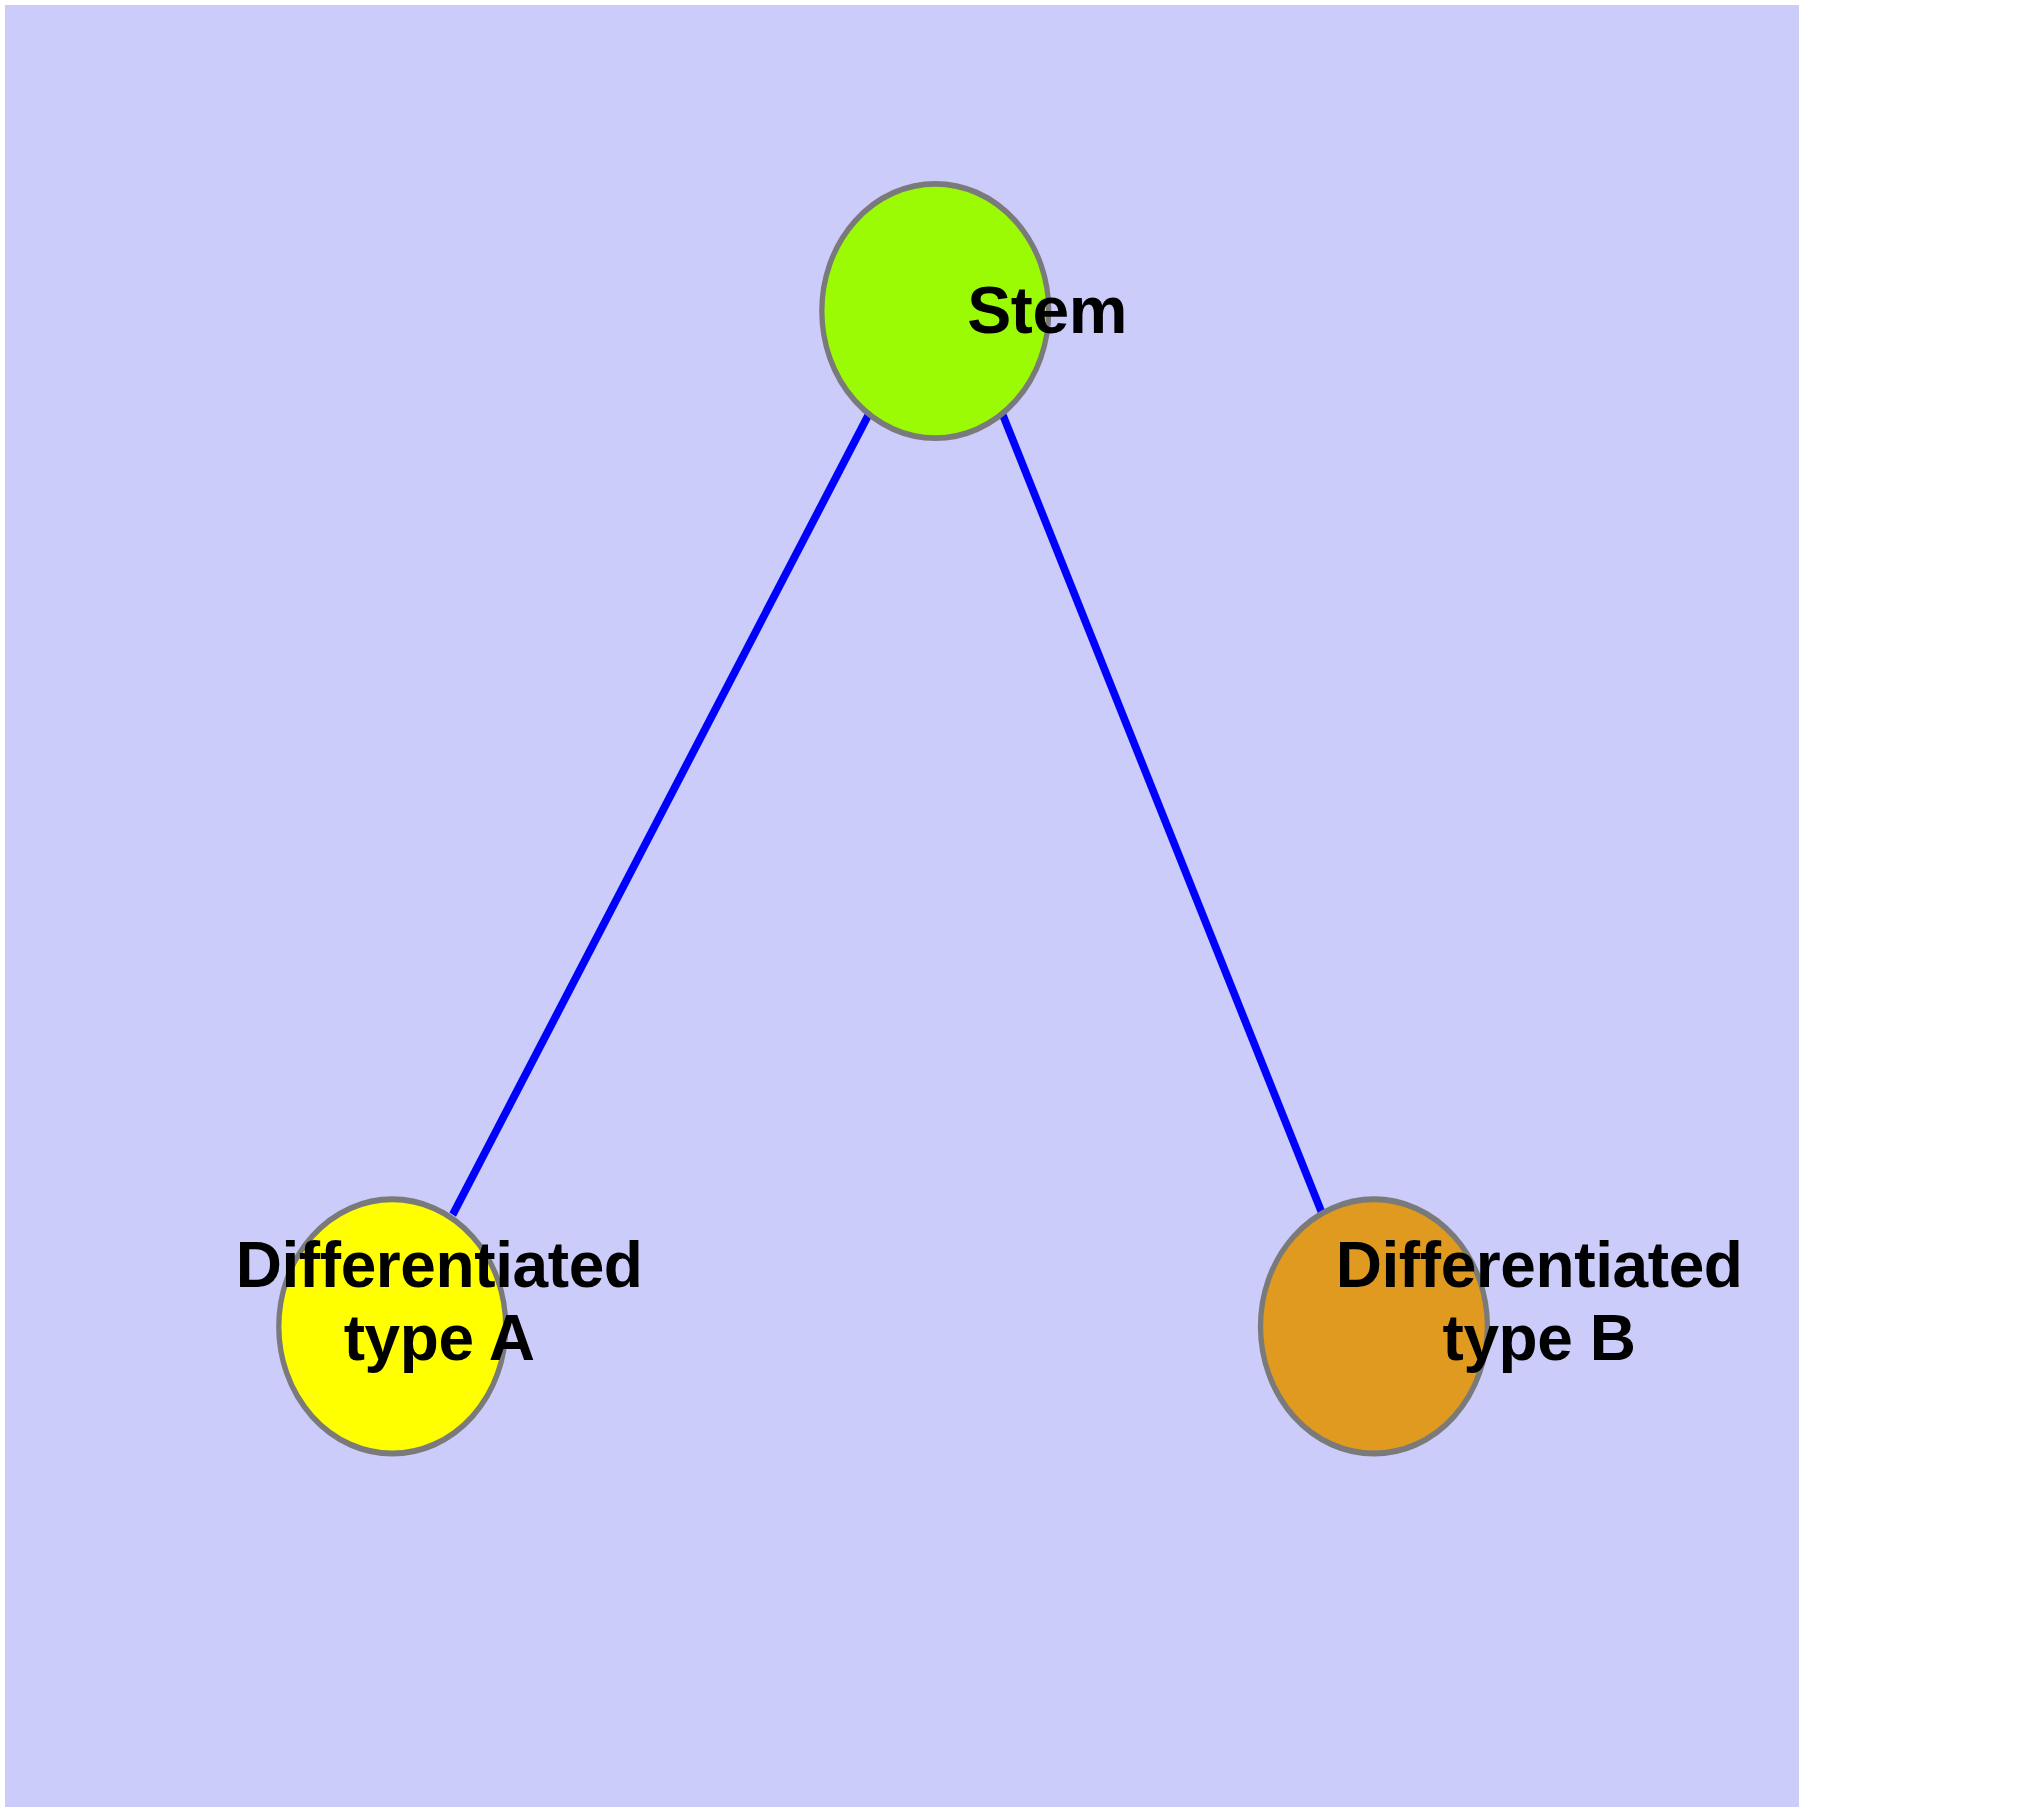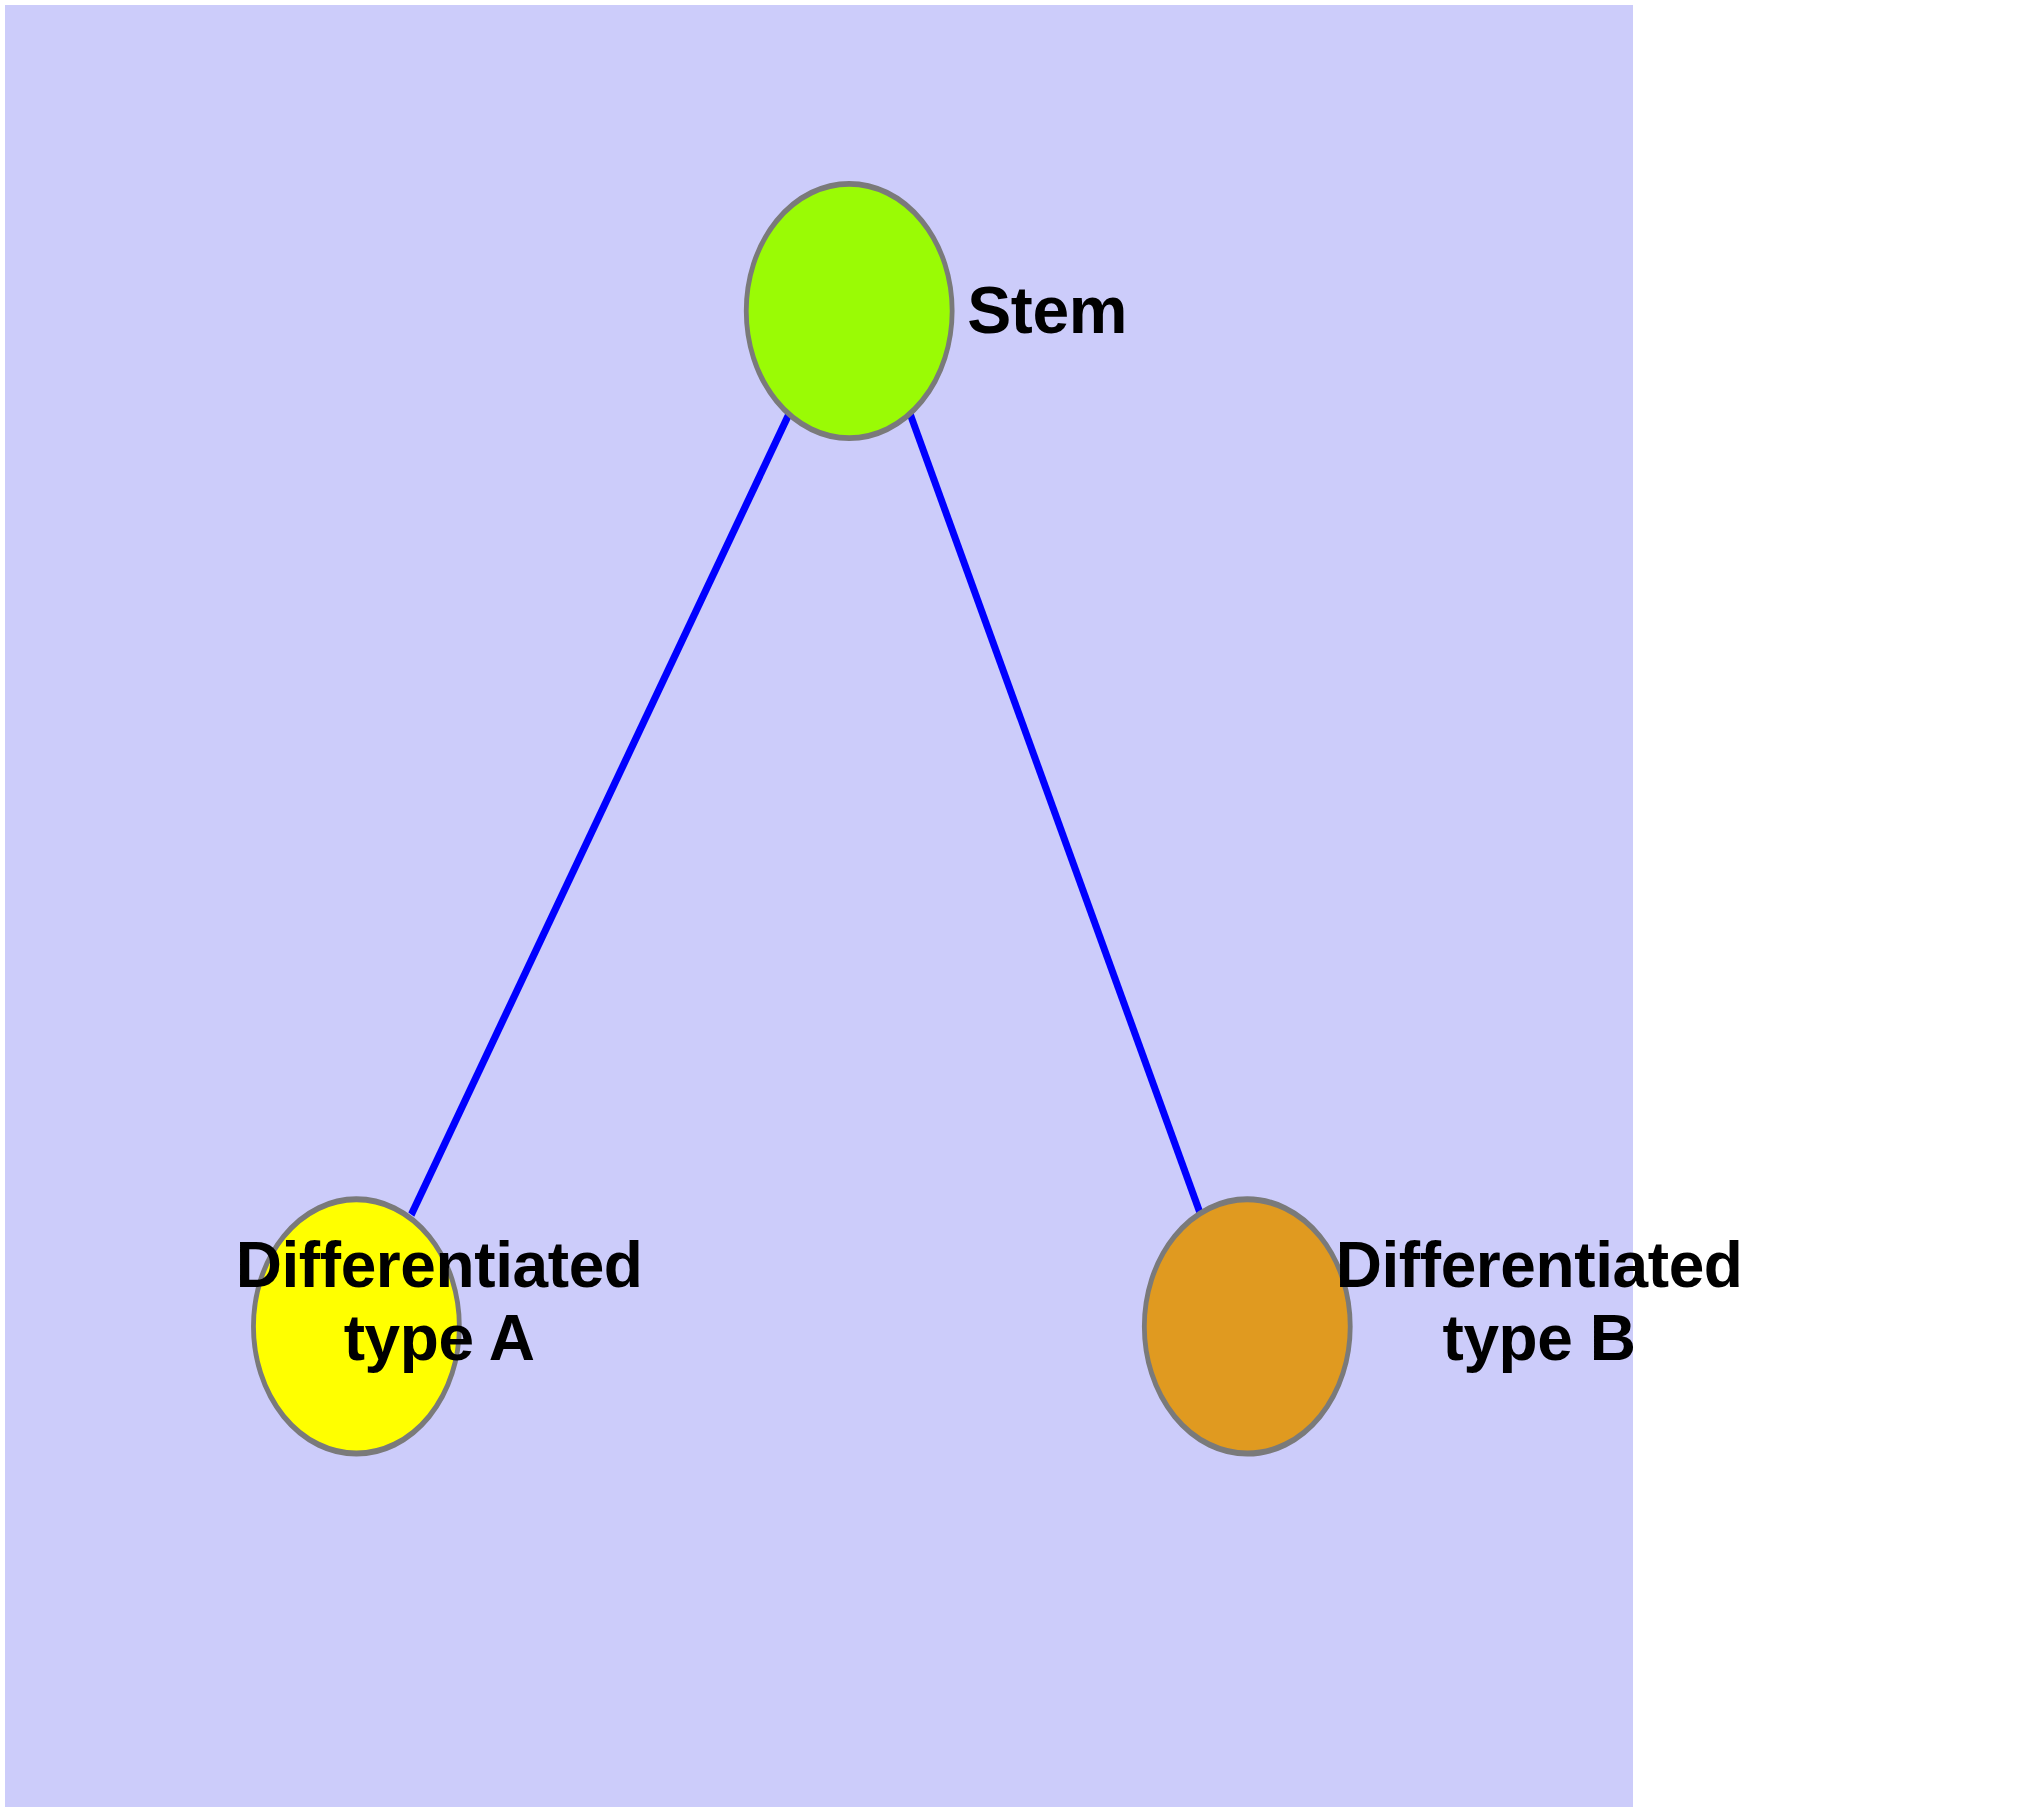--- a/index.html
+++ b/index.html
@@ -12,21 +12,21 @@
     width: 2021px;
     height: 1812px;
     background: #ffffff;
     overflow: hidden;
     font-family: "Liberation Sans", sans-serif;
   }
   #canvas {
     position: absolute;
     left: 5.1px;
     top: 5.1px;
-    width: 1628px;
+    width: 1794px;
     height: 1802px;
     background: #ccccfa;
   }
   #graph-svg {
     position: absolute;
     left: 0;
     top: 0;
     width: 100%;
     height: 100%;
     display: block;

